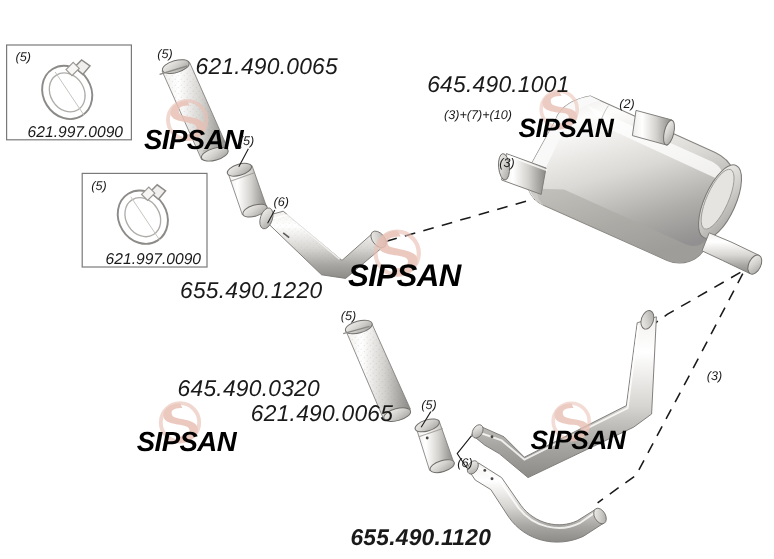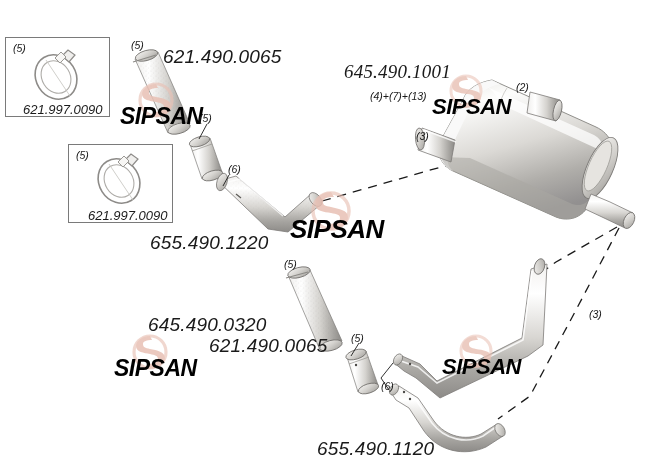--- a/index.html
+++ b/index.html
@@ -281,30 +281,30 @@
 
   <div class="inset-box" style="left:5px; top:37px; width:105px; height:80px;"></div>
   <div class="lbl lbl-ref" style="left:13px; top:43px;">(5)</div>
   <div class="lbl lbl-box-part" style="left:23px; top:103px;">621.997.0090</div>
 
   <div class="inset-box" style="left:68px; top:144px; width:105px; height:79px;"></div>
   <div class="lbl lbl-ref" style="left:76px; top:150px;">(5)</div>
   <div class="lbl lbl-box-part" style="left:88px; top:209px;">621.997.0090</div>
 
   <div class="lbl lbl-part" style="left:163px; top:47px;">621.490.0065</div>
-  <div class="lbl lbl-part" style="left:344px; top:62px;font-family:Liberation Serif, serif;">645.490.1001</div>
+  <div class="lbl lbl-part" style="left:356px; top:62px;">645.490.1001</div>
   <div class="lbl lbl-part" style="left:150px; top:233px;font-style:italic;">655.490.1220</div>
   <div class="lbl lbl-part" style="left:148px; top:283px;margin-top:32px;">645.490.0320</div>
   <div class="lbl lbl-part" style="left:209px; top:336px;">621.490.0065</div>
-  <div class="lbl lbl-part" style="left:317px; top:439px;">655.490.1120</div>
+  <div class="lbl lbl-part" style="left:292px; top:439px;font-weight:bold;">655.490.1120</div>
 
   <div class="lbl lbl-ref" style="left:131px; top:40px;">(5)</div>
   <div class="lbl lbl-ref" style="left:199px; top:113px;">(5)</div>
   <div class="lbl lbl-ref" style="left:228px; top:164px;">(6)</div>
   <div class="lbl lbl-ref" style="left:516px; top:82px;">(2)</div>
-  <div class="lbl lbl-ref" style="left:370px; top:91px;">(4)+(7)+(13)</div>
+  <div class="lbl lbl-ref" style="left:370px; top:91px;">(3)+(7)+(10)</div>
   <div class="lbl lbl-ref" style="left:416px; top:131px;">(3)</div>
   <div class="lbl lbl-ref" style="left:284px; top:259px;">(5)</div>
   <div class="lbl lbl-ref" style="left:351px; top:333px;">(5)</div>
   <div class="lbl lbl-ref" style="left:381px; top:381px;">(6)</div>
   <div class="lbl lbl-ref" style="left:589px; top:309px;">(3)</div>
 
 </div>
 
 </body></html>

